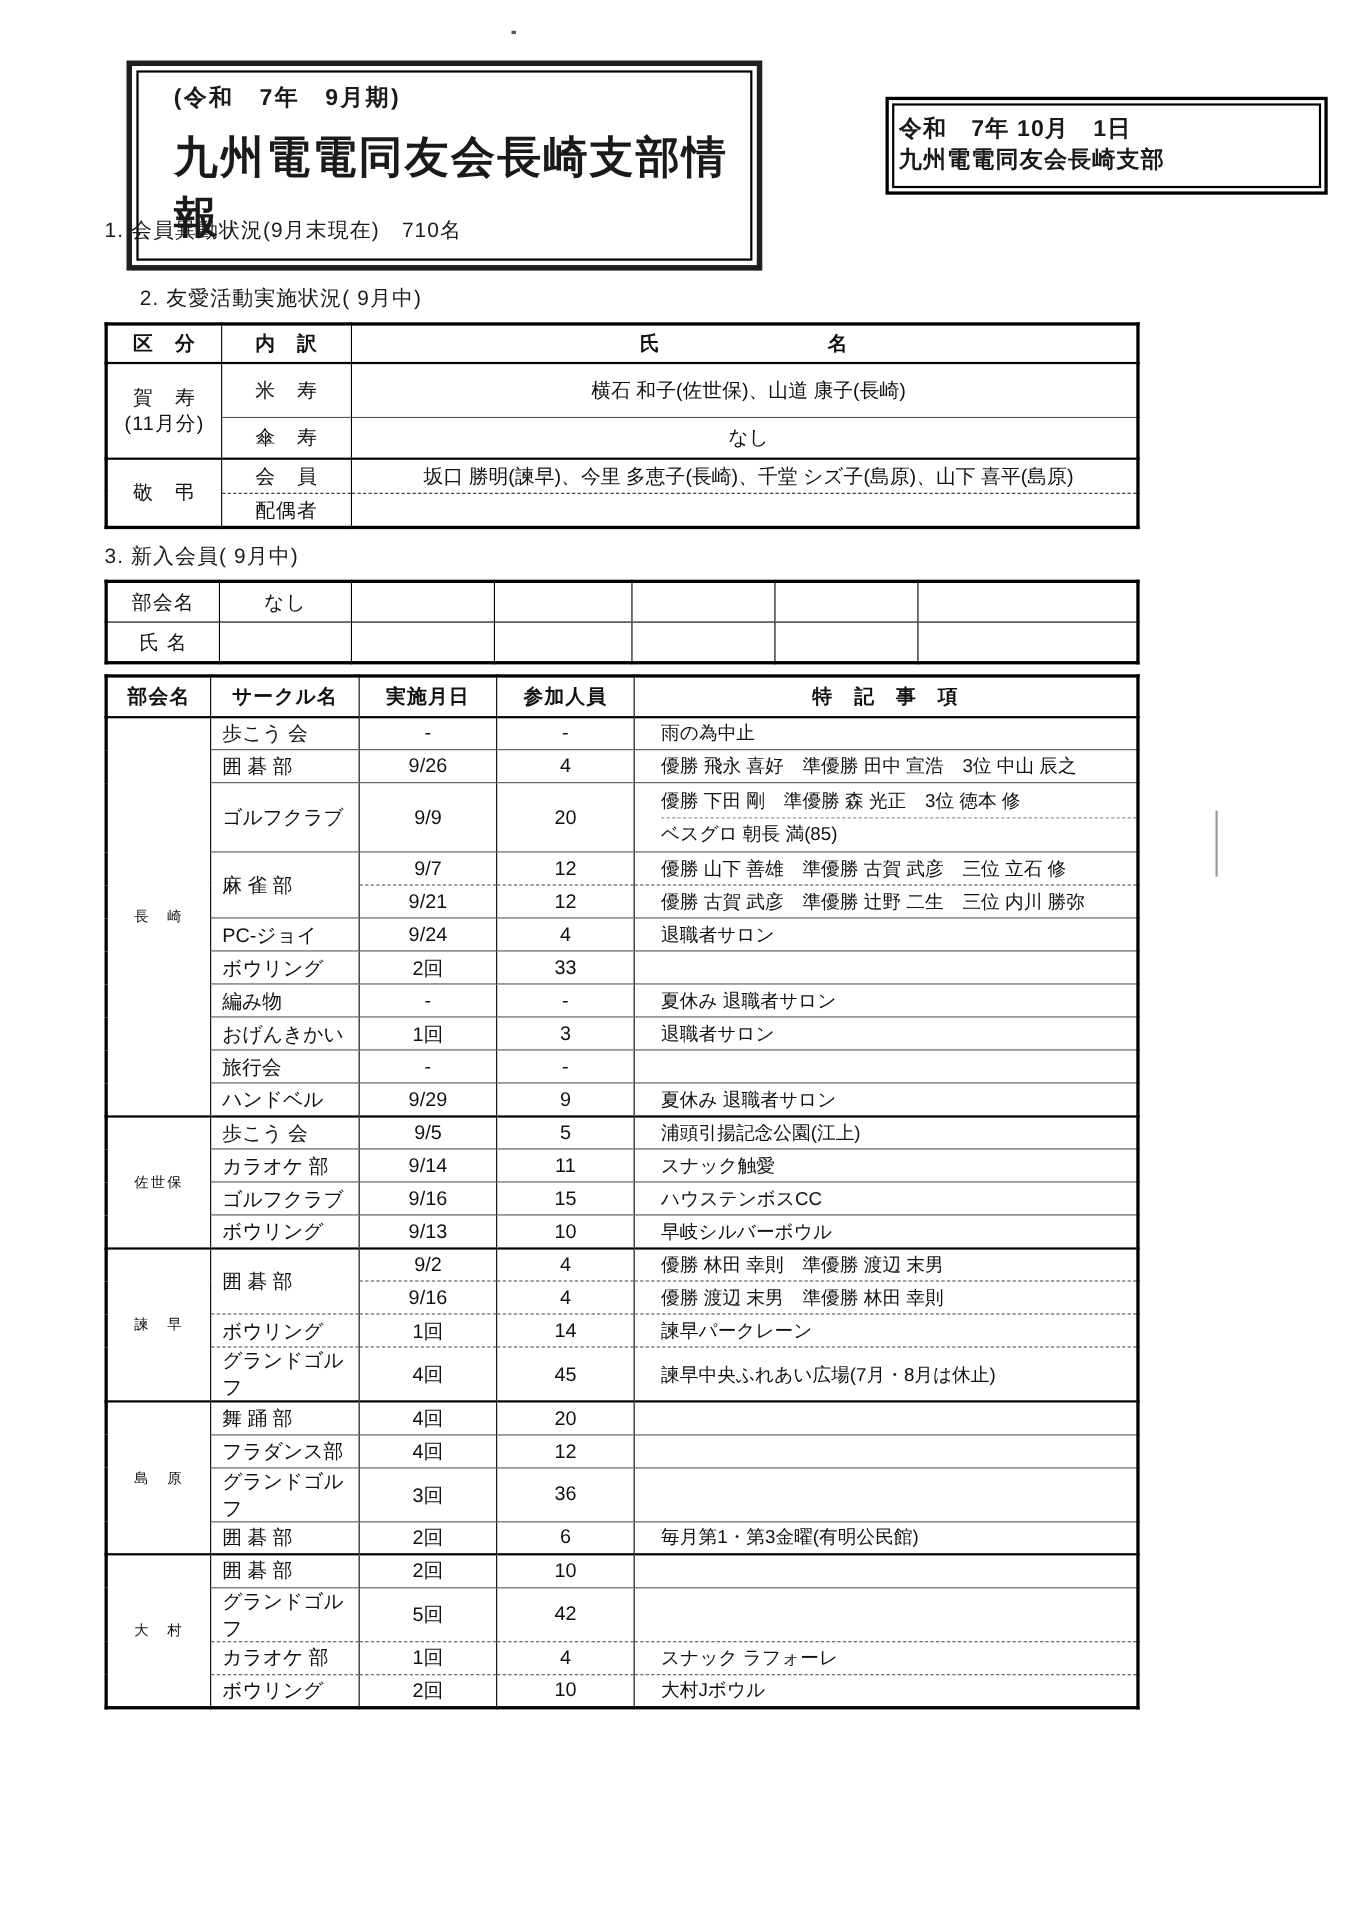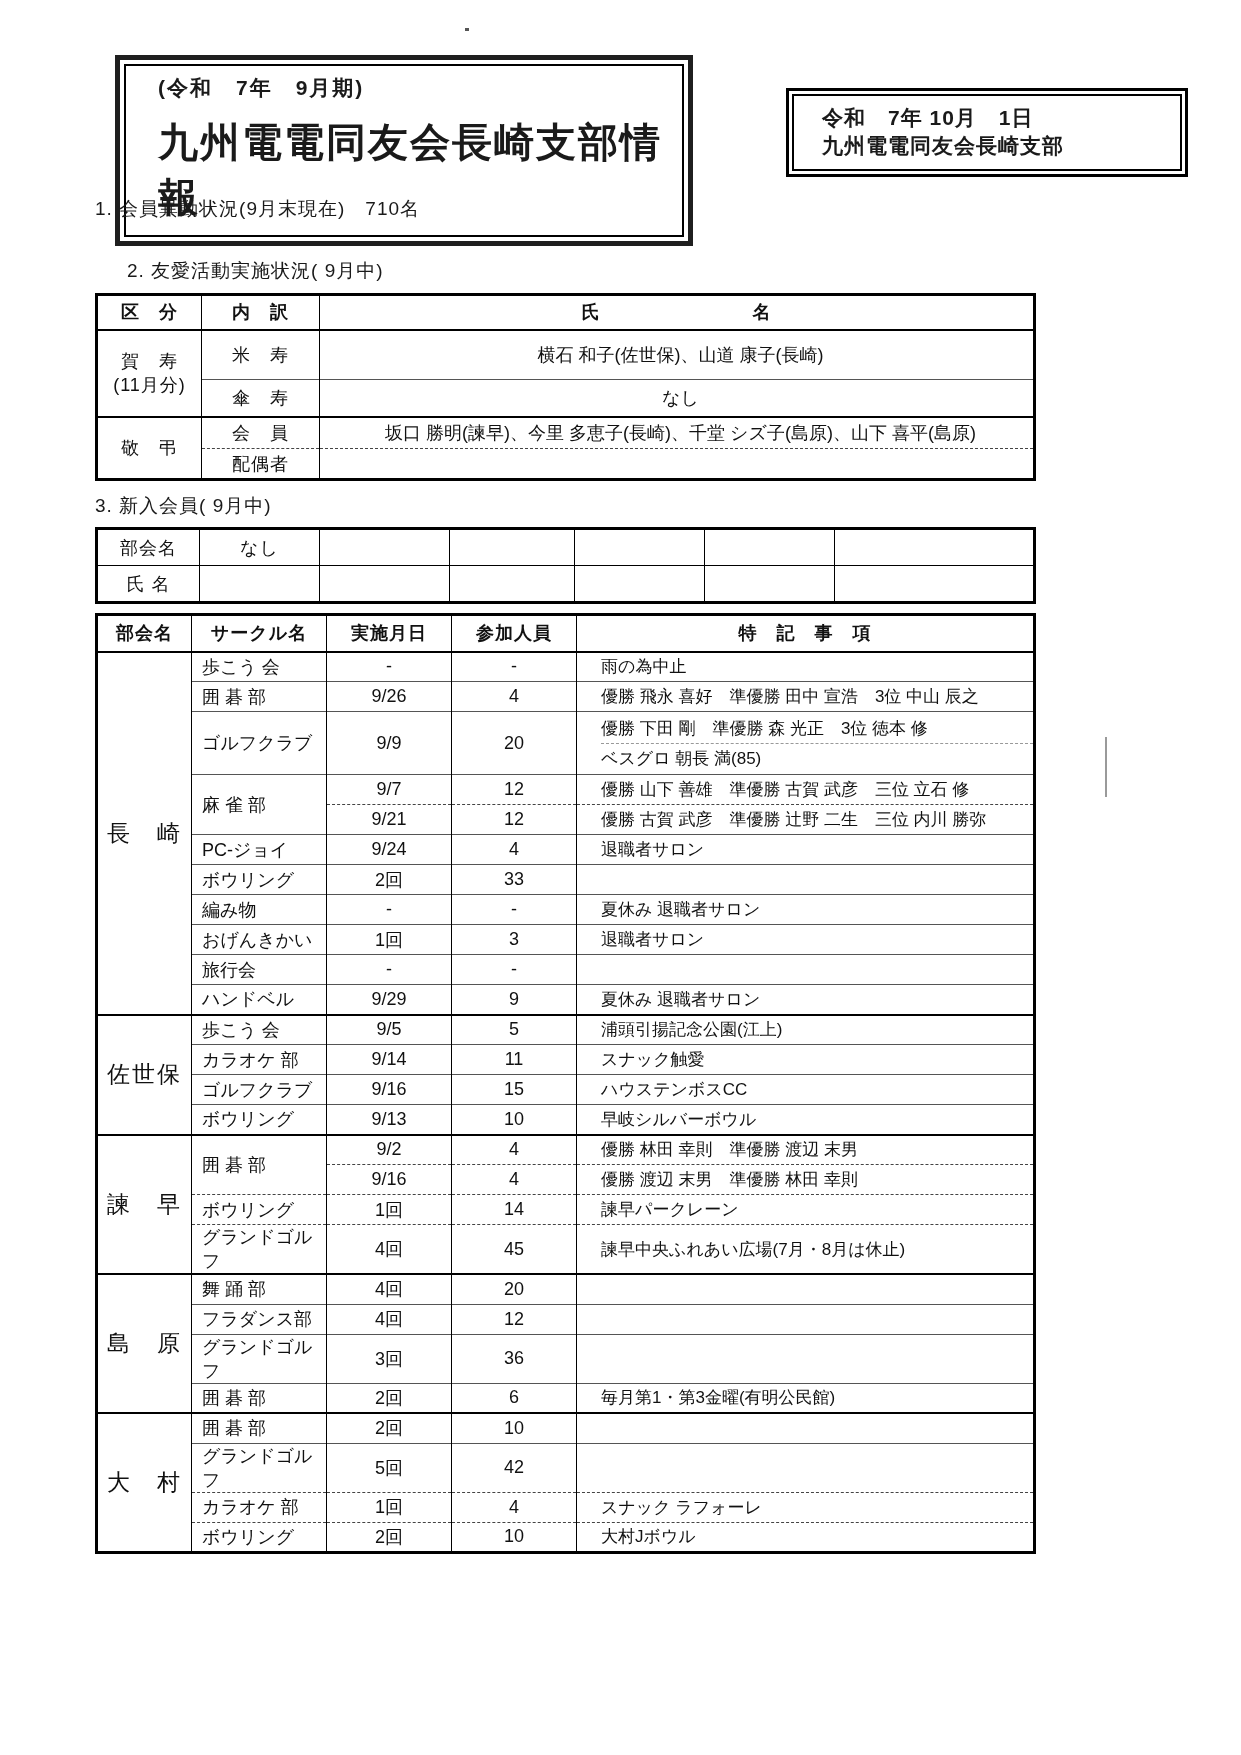--- a/index.html
+++ b/index.html
@@ -12,23 +12,23 @@
   }
   
   .title-box {
     position:absolute; left:124px; top:64px; width:560px; min-height:98px;
     border:2.5px solid #000; outline:5px solid #1f1f1f; outline-offset:4px;
     padding:8px 10px 10px 32px; background:#fff;
   }
   .title-box .period { font-size:21px; font-weight:700; letter-spacing:2px; }
   .title-box .main-title { font-size:40px; font-weight:800; letter-spacing:2px; margin-top:13px; }
   .date-box {
-    position:absolute; left:792px; top:94px; width:390px;
+    position:absolute; left:811px; top:94px; width:390px;
     border:2px solid #000; outline:3px solid #000; outline-offset:3px;
-    padding:8px 28px; background:#fff;
+    padding:8px 4px; background:#fff;
     font-size:21px; font-weight:700; line-height:1.35; letter-spacing:1px;
   }
   .date-box .r { text-align:right; letter-spacing:0; }
   
   .content { position:absolute; left:95px; top:194px; width:940px; }
   .sec-heading { font-size:19px; letter-spacing:1px; }
   .h1 { margin-top:2px; }
   .h2 { margin-top:36px;margin-left:32px; }
   .h3 { margin-top:12px; }
   .h4 { margin-top:16px; }
@@ -53,21 +53,21 @@
   .t3 td { border-left:1.5px solid #000; height:37px; text-align:center; letter-spacing:1px; }
   .t3 tr + tr td { border-top:1.5px solid #000; }
   
   .t4 { margin-top:9px; border:3px solid #000; }
   .t4 th { height:37px; border-bottom:2.5px solid #000; border-left:1.5px solid #000; font-weight:600; letter-spacing:1px; }
   .t4 td { border-left:1.5px solid #000; height:30px; }
   .t4 tr.tall td { height:63px; }
   .t4 tr.grp  td { border-top:2.5px solid #000; }
   .t4 tr.thin td { border-top:1px solid #555; }
   .t4 tr.dash td { border-top:1.5px dashed #444; }
-  .t4 td.branch { text-align:center; font-size:23px; letter-spacing:2px; }
+  .t4 td.branch { text-align:center; font-size:13px; letter-spacing:2px; }
   .t4 td.circle { text-align:left; padding-left:10px; }
   .t4 td.date, .t4 td.count { text-align:center; }
   .t4 td.note { text-align:left; padding-left:24px; font-size:17px; }
   .t4 td.note .note2 { border-top:1px dashed #999; margin-top:3px; padding-top:3px; }
   
   .artifact-line { position:absolute; left:1105px; top:737px; width:2px; height:60px; background:#9a9a9a; }
   .artifact-dot { position:absolute; left:465px; top:28px; width:4px; height:3px; background:#555; }
 </style>
 </head>
 <body>

